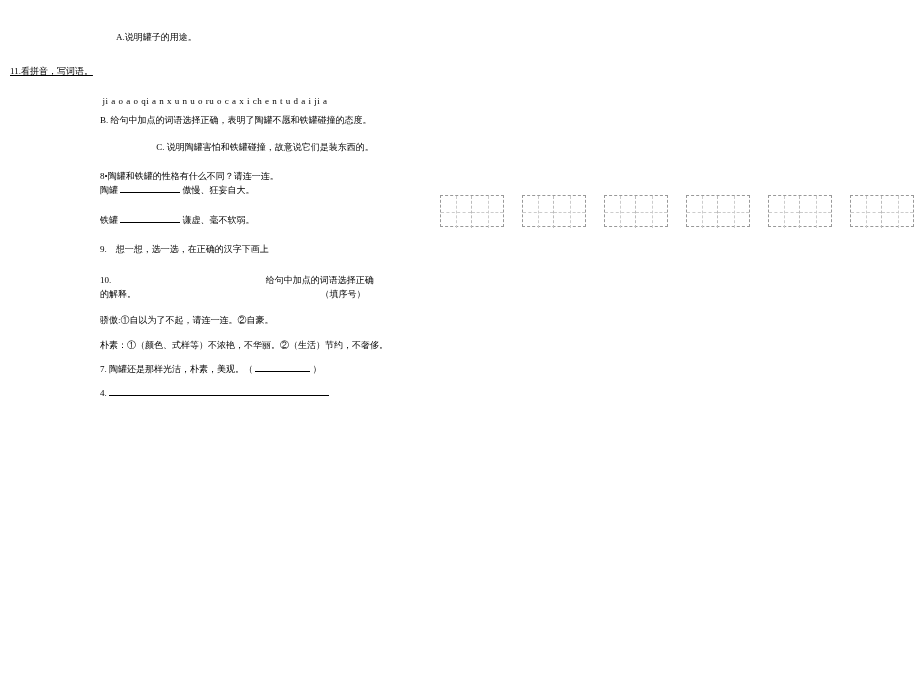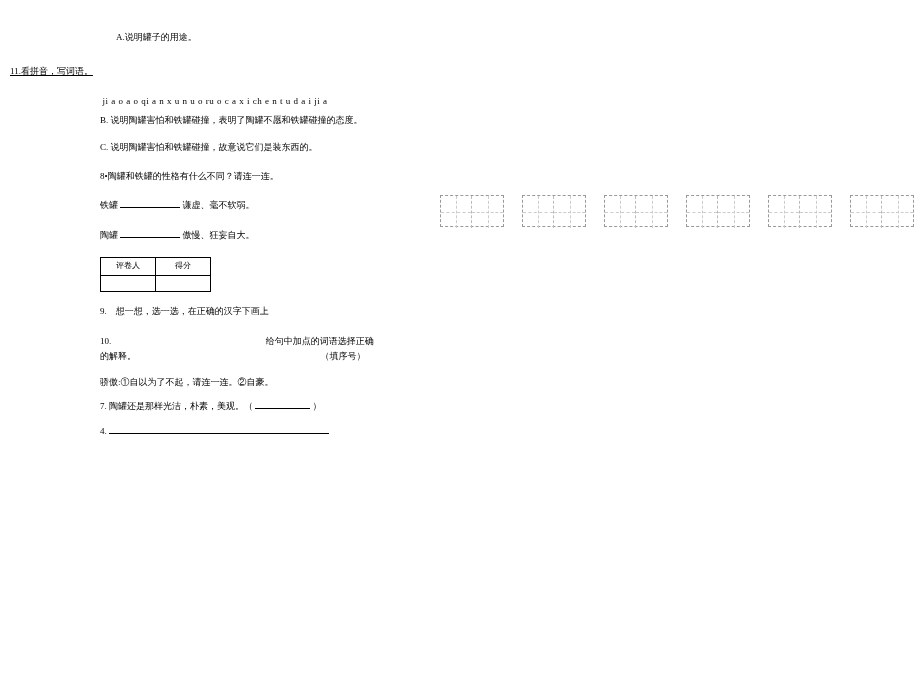--- a/index.html
+++ b/index.html
@@ -20,22 +20,22 @@
     }
     .right-col {
       position: absolute;
       left: 440px;
       top: 195px;
     }
     .opt-a { margin-left: 66px; margin-bottom: 20px; }
     .q11-title { margin-left: -40px; margin-bottom: 15px; text-decoration: underline; }
     .pinyin-line { margin-left: -50px; margin-bottom: 5px; letter-spacing: 0.5px; text-align: center; }
     .opt-b { margin-left: 50px; margin-bottom: 12px; }
-    .opt-c { margin-left: 50px; margin-bottom: 15px; }
-    .q8 { margin-left: 50px; margin-bottom: 15px; }
+    .opt-c { margin-left: 50px; margin-bottom: 15px; text-align: center; }
+    .q8 { margin-left: 50px; }
     .line-item { margin-left: 50px; margin-bottom: 15px; }
     .blank-line { display: inline-block; border-bottom: 1px solid #000; width: 60px; vertical-align: baseline; }
     .score-table {
       border-collapse: collapse;
       margin-left: 50px;
       margin-bottom: 12px;
     }
     .score-table td {
       border: 1px solid #000;
       width: 55px;
@@ -81,64 +81,53 @@
   </style>
 </head>
 <body>
 
 <div class="left-col">
   <div class="opt-a">A.说明罐子的用途。</div>
 
   <div class="q11-title">11.看拼音，写词语。</div>
   <div class="pinyin-line">ji a o a o qi a n x u n u o ru o c a x i ch e n t u d a i ji a</div>
 
-  <div class="opt-b">B. 说明陶罐害怕和铁罐碰撞，表明了陶罐不愿和铁罐碰撞的态度。</div>
+  <div class="opt-b">B. 给句中加点的词语选择正确，表明了陶罐不愿和铁罐碰撞的态度。</div>
   <div class="opt-c">C. 说明陶罐害怕和铁罐碰撞，故意说它们是装东西的。</div>
 
   <div class="q8">8•陶罐和铁罐的性格有什么不同？请连一连。</div>
+
+  <div class="line-item">
+    <span>陶罐</span>
+    <span class="blank-line"></span>
+    <span>傲慢、狂妄自大。</span>
+  </div>
 
   <div class="line-item">
     <span>铁罐</span>
     <span class="blank-line"></span>
     <span>谦虚、毫不软弱。</span>
   </div>
 
-  <div class="line-item">
-    <span>陶罐</span>
-    <span class="blank-line"></span>
-    <span>傲慢、狂妄自大。</span>
-  </div>
-
-  <table class="score-table">
-    <tbody>
-        <tr>
-      <td>评卷人</td>
-      <td>得分</td>
-    </tr>
-    <tr>
-      <td></td>
-      <td></td>
-    </tr>
-  </tbody>
-    </table>
 
   <div class="q9">9.　想一想，选一选，在正确的汉字下画上</div>
 
   <div class="q10">
     <span>10.</span>
     <span style="display:inline-block;width:150px;"></span>
     <span>给句中加点的词语选择正确</span><br>
     <span>的解释。</span>
     <span style="display:inline-block;width:180px;"></span>
     <span>（填序号）</span>
   </div>
 
   <div class="q10-item">骄傲:①自以为了不起，请连一连。②自豪。</div>
 
 
+  <div class="q10-item">朴素：①（颜色、式样等）不浓艳，不华丽。②（生活）节约，不奢侈。</div>
 
   <div class="q10-item">
     <span>7. 陶罐还是那样光洁，朴素，美观。（</span>
     <span class="q10-blank"></span>
     <span>）</span>
   </div>
 
   <div class="q10-item">
     <span>4.</span>
     <span class="q4-line"></span>

